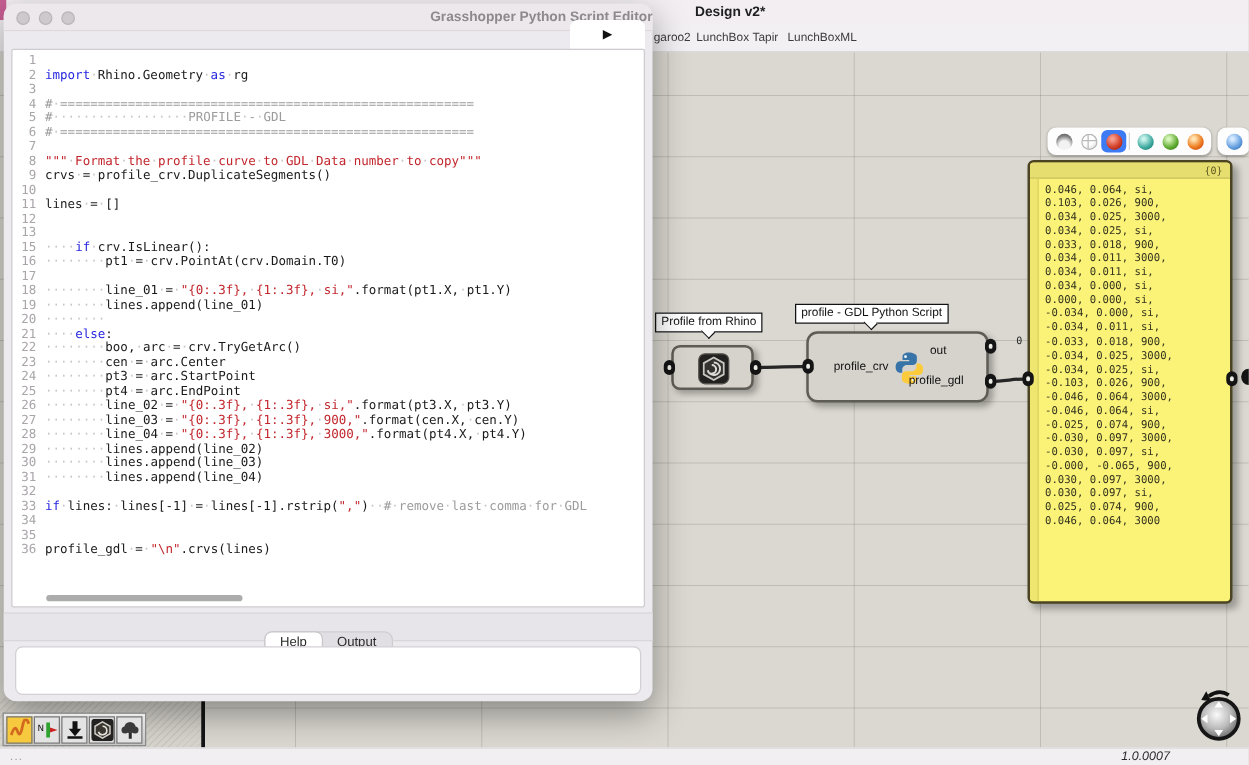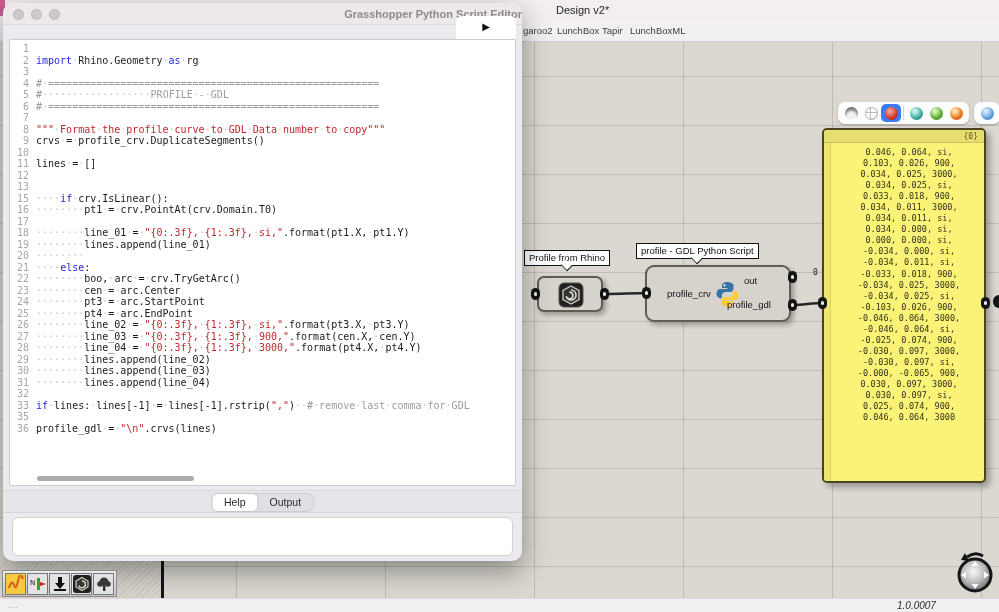--- a/index.html
+++ b/index.html
@@ -2,21 +2,21 @@
 <html><head>
 <meta charset="utf-8">
 <style>
   * { margin:0; padding:0; box-sizing:border-box; }
   html,body { width:999px; height:612px; overflow:hidden; font-family:"Liberation Sans",sans-serif; }
   body { position:relative; background:#DBD8D1; }
   i { font-style:normal; color:#C9C5C9; }
 
   
   .gh-titlebar { position:absolute; left:0; top:0; width:999px; height:20px; background:#F2EEF1; }
-  .gh-title { position:absolute; left:524px; top:4px; font-size:11px; font-weight:normal; color:#1F1F1F;padding-left:32px; }
+  .gh-title { position:absolute; left:524px; top:4px; font-size:11px; font-weight:bold; color:#1F1F1F;padding-left:32px; }
   .pink-sliver { position:absolute; left:0; top:0; width:5px; height:16px; background:#C75F93; }
   .gh-menubar { position:absolute; left:0; top:20px; width:999px; height:22px; background:#F3F0F3; border-bottom:1px solid #D2CFD2; }
   .gh-menubar .mi { position:absolute; top:5px; font-size:9.5px; color:#3C3C3C; }
 
   
   .canvas { position:absolute; left:0; top:42px; width:999px; height:556px;
     background-color:#DBD8D1;
     background-image:
       linear-gradient(to bottom, rgba(90,88,80,.22) 1px, transparent 1px),
       linear-gradient(to right, rgba(90,88,80,.22) 1px, transparent 1px);
@@ -49,21 +49,21 @@
   .tag::after { content:""; position:absolute; left:50%; bottom:-5px; margin-left:-5px; width:8px; height:8px; background:#FFF; border-right:1px solid #111; border-bottom:1px solid #111; transform:rotate(45deg) scaleY(.8); }
   .comp { position:absolute; background:#D6D3CD; border:2px solid #5F5C55; border-radius:7px; box-shadow:3px 3px 5px rgba(0,0,0,.3); }
   .grip { position:absolute; width:9px; height:12px; background:#141414; border-radius:5px; }
   .grip::after { content:""; position:absolute; left:3px; top:4px; width:3px; height:4px; background:#EDEDE8; border-radius:2px; }
   .portlabel { position:absolute; font-size:9.5px; color:#111; white-space:nowrap; }
 
   
   .gh-panel { position:absolute; left:822px; top:128px; width:164px; height:355px; background:#FAF378; border:2px solid #4A4422; border-radius:5px; box-shadow:4px 4px 6px rgba(0,0,0,.3); overflow:hidden; }
   .gh-panel .phead { height:13px; background:#E6DE6E; border-bottom:1px solid #C9C15C; font-size:8px; color:#5C561F; text-align:right; padding:2px 6px 0 0; font-family:"DejaVu Sans Mono",monospace; }
   .gh-panel .pstrip { position:absolute; left:0; top:13px; bottom:0; width:7px; background:#EEE66F; border-right:1px solid #D9D162; }
-  .gh-panel .pbody { position:absolute; left:12px; top:17px; right:2px; bottom:2px; font-family:"DejaVu Sans Mono",monospace; font-size:8.5px; line-height:11.05px; color:#33321D; white-space:pre;text-align:center; }
+  .gh-panel .pbody { position:absolute; left:12px; top:17px; right:2px; bottom:2px; font-family:"DejaVu Sans Mono",monospace; font-size:8.5px; line-height:11.05px; color:#33321D; white-space:pre; }
   .wire-index { position:absolute; left:813px; top:268px; font-size:8px; color:#222; font-family:"DejaVu Sans Mono",monospace; }
 
   .wires { position:absolute; left:0; top:0; pointer-events:none; }
 
   
   .compass { position:absolute; left:953px; top:550px; }
   
   .edge-grip { position:absolute; left:993px; top:295px; width:8px; height:13px; background:#141414; border-radius:6px 0 0 6px; }
 
   
@@ -72,21 +72,21 @@
   .tl { position:absolute; top:6px; width:11px; height:11px; border-radius:50%; background:#CDC9CD; border:1px solid #B9B5B9; }
   .ed-title { position:absolute; left:0; right:0; top:5px; text-align:right; font-size:11px; font-weight:bold; color:#8D898D; }
   .run-tab { position:absolute; right:6px; top:13px; width:60px; height:23px; background:#FFFFFF; border-radius:6px 6px 0 0; text-align:center; font-size:10px; color:#111; padding-top:5px; }
   .code-panel { position:absolute; left:6px; top:36px; width:507px; height:447px; background:#FFFFFF; border:1px solid #CFCCCF; border-radius:2px; overflow:hidden; }
   .code-lines { position:absolute; left:0; top:3px; right:0; font-family:"DejaVu Sans Mono",monospace; font-size:10px; line-height:11.5px; }
   .cl { display:flex; white-space:pre; }
   .ln { width:26px; text-align:right; padding-right:7px; color:#A9A5A9; flex:none; }
   .tok-t { color:#1A1A1A; } .tok-k { color:#2626E0; } .tok-s { color:#C2272D; } .tok-c { color:#9C9C9C; }
   .hscroll { position:absolute; left:27px; bottom:4px; width:157px; height:5px; border-radius:3px; background:#ACACAC; }
   .tabstrip { position:absolute; left:0; right:0; top:487px; height:23px; background:#E7E4EA; border-top:1px solid #DAD6DA; border-bottom:1px solid #DAD6DA; }
-  .seg { position:absolute; left:50%; top:2px; transform:translateX(-50%); display:flex; background:#E2DFE4; border-radius:7px; border:1px solid #D0CDD1; }
+  .seg { position:absolute; left:50%; top:14px; transform:translateX(-50%); display:flex; background:#E2DFE4; border-radius:7px; border:1px solid #D0CDD1; }
   .seg .tab { font-size:10.5px; color:#2A2A2A; padding:2px 12px 3px; border-radius:6px; }
   .seg .tab.sel { background:#FFFFFF; border:1px solid #C9C6CB; margin:-1px; }
   .output-box { position:absolute; left:9px; top:514px; width:501px; height:39px; background:#FFFFFF; border:1px solid #D3D0D4; border-radius:6px; }
 
   
   .mini-toolbar { position:absolute; left:2px; top:570px; height:27px; display:flex; align-items:center; gap:1px; background:linear-gradient(#ECECEC,#C6C6C6); border:1px solid #8A8A8A; padding:1px 2px; }
   .mini-btn { width:21px; height:22px; border:1px solid #777; display:flex; align-items:center; justify-content:center; background:#E3E3E3; }
   .mini-btn.sel { background:#F6C93F; }
 
   
@@ -242,20 +242,21 @@
         <div class="cl"><span class="ln">24</span><span class="ct"><span class="tok-t"><i>·</i><i>·</i><i>·</i><i>·</i><i>·</i><i>·</i><i>·</i><i>·</i>pt3<i>·</i>=<i>·</i>arc.StartPoint</span></span></div>
         <div class="cl"><span class="ln">25</span><span class="ct"><span class="tok-t"><i>·</i><i>·</i><i>·</i><i>·</i><i>·</i><i>·</i><i>·</i><i>·</i>pt4<i>·</i>=<i>·</i>arc.EndPoint</span></span></div>
         <div class="cl"><span class="ln">26</span><span class="ct"><span class="tok-t"><i>·</i><i>·</i><i>·</i><i>·</i><i>·</i><i>·</i><i>·</i><i>·</i>line_02<i>·</i>=<i>·</i></span><span class="tok-s">"{0:.3f},<i>·</i>{1:.3f},<i>·</i>si,"</span><span class="tok-t">.format(pt3.X,<i>·</i>pt3.Y)</span></span></div>
         <div class="cl"><span class="ln">27</span><span class="ct"><span class="tok-t"><i>·</i><i>·</i><i>·</i><i>·</i><i>·</i><i>·</i><i>·</i><i>·</i>line_03<i>·</i>=<i>·</i></span><span class="tok-s">"{0:.3f},<i>·</i>{1:.3f},<i>·</i>900,"</span><span class="tok-t">.format(cen.X,<i>·</i>cen.Y)</span></span></div>
         <div class="cl"><span class="ln">28</span><span class="ct"><span class="tok-t"><i>·</i><i>·</i><i>·</i><i>·</i><i>·</i><i>·</i><i>·</i><i>·</i>line_04<i>·</i>=<i>·</i></span><span class="tok-s">"{0:.3f},<i>·</i>{1:.3f},<i>·</i>3000,"</span><span class="tok-t">.format(pt4.X,<i>·</i>pt4.Y)</span></span></div>
         <div class="cl"><span class="ln">29</span><span class="ct"><span class="tok-t"><i>·</i><i>·</i><i>·</i><i>·</i><i>·</i><i>·</i><i>·</i><i>·</i>lines.append(line_02)</span></span></div>
         <div class="cl"><span class="ln">30</span><span class="ct"><span class="tok-t"><i>·</i><i>·</i><i>·</i><i>·</i><i>·</i><i>·</i><i>·</i><i>·</i>lines.append(line_03)</span></span></div>
         <div class="cl"><span class="ln">31</span><span class="ct"><span class="tok-t"><i>·</i><i>·</i><i>·</i><i>·</i><i>·</i><i>·</i><i>·</i><i>·</i>lines.append(line_04)</span></span></div>
         <div class="cl"><span class="ln">32</span><span class="ct"></span></div>
         <div class="cl"><span class="ln">33</span><span class="ct"><span class="tok-k">if</span><span class="tok-t"><i>·</i>lines:<i>·</i>lines[-1]<i>·</i>=<i>·</i>lines[-1].rstrip(</span><span class="tok-s">","</span><span class="tok-t">)<i>·</i><i>·</i></span><span class="tok-c">#<i>·</i>remove<i>·</i>last<i>·</i>comma<i>·</i>for<i>·</i>GDL</span></span></div>
+        <div class="cl"><span class="ln">34</span><span class="ct"></span></div>
         <div class="cl"><span class="ln">35</span><span class="ct"></span></div>
         <div class="cl"><span class="ln">36</span><span class="ct"><span class="tok-t">profile_gdl<i>·</i>=<i>·</i></span><span class="tok-s">"\n"</span><span class="tok-t">.crvs(lines)</span></span></div>
       </div>
     <div class="hscroll"></div>
   </div>
   <div class="tabstrip">
     <div class="seg">
       <span class="tab sel">Help</span>
       <span class="tab">Output</span>
     </div>

